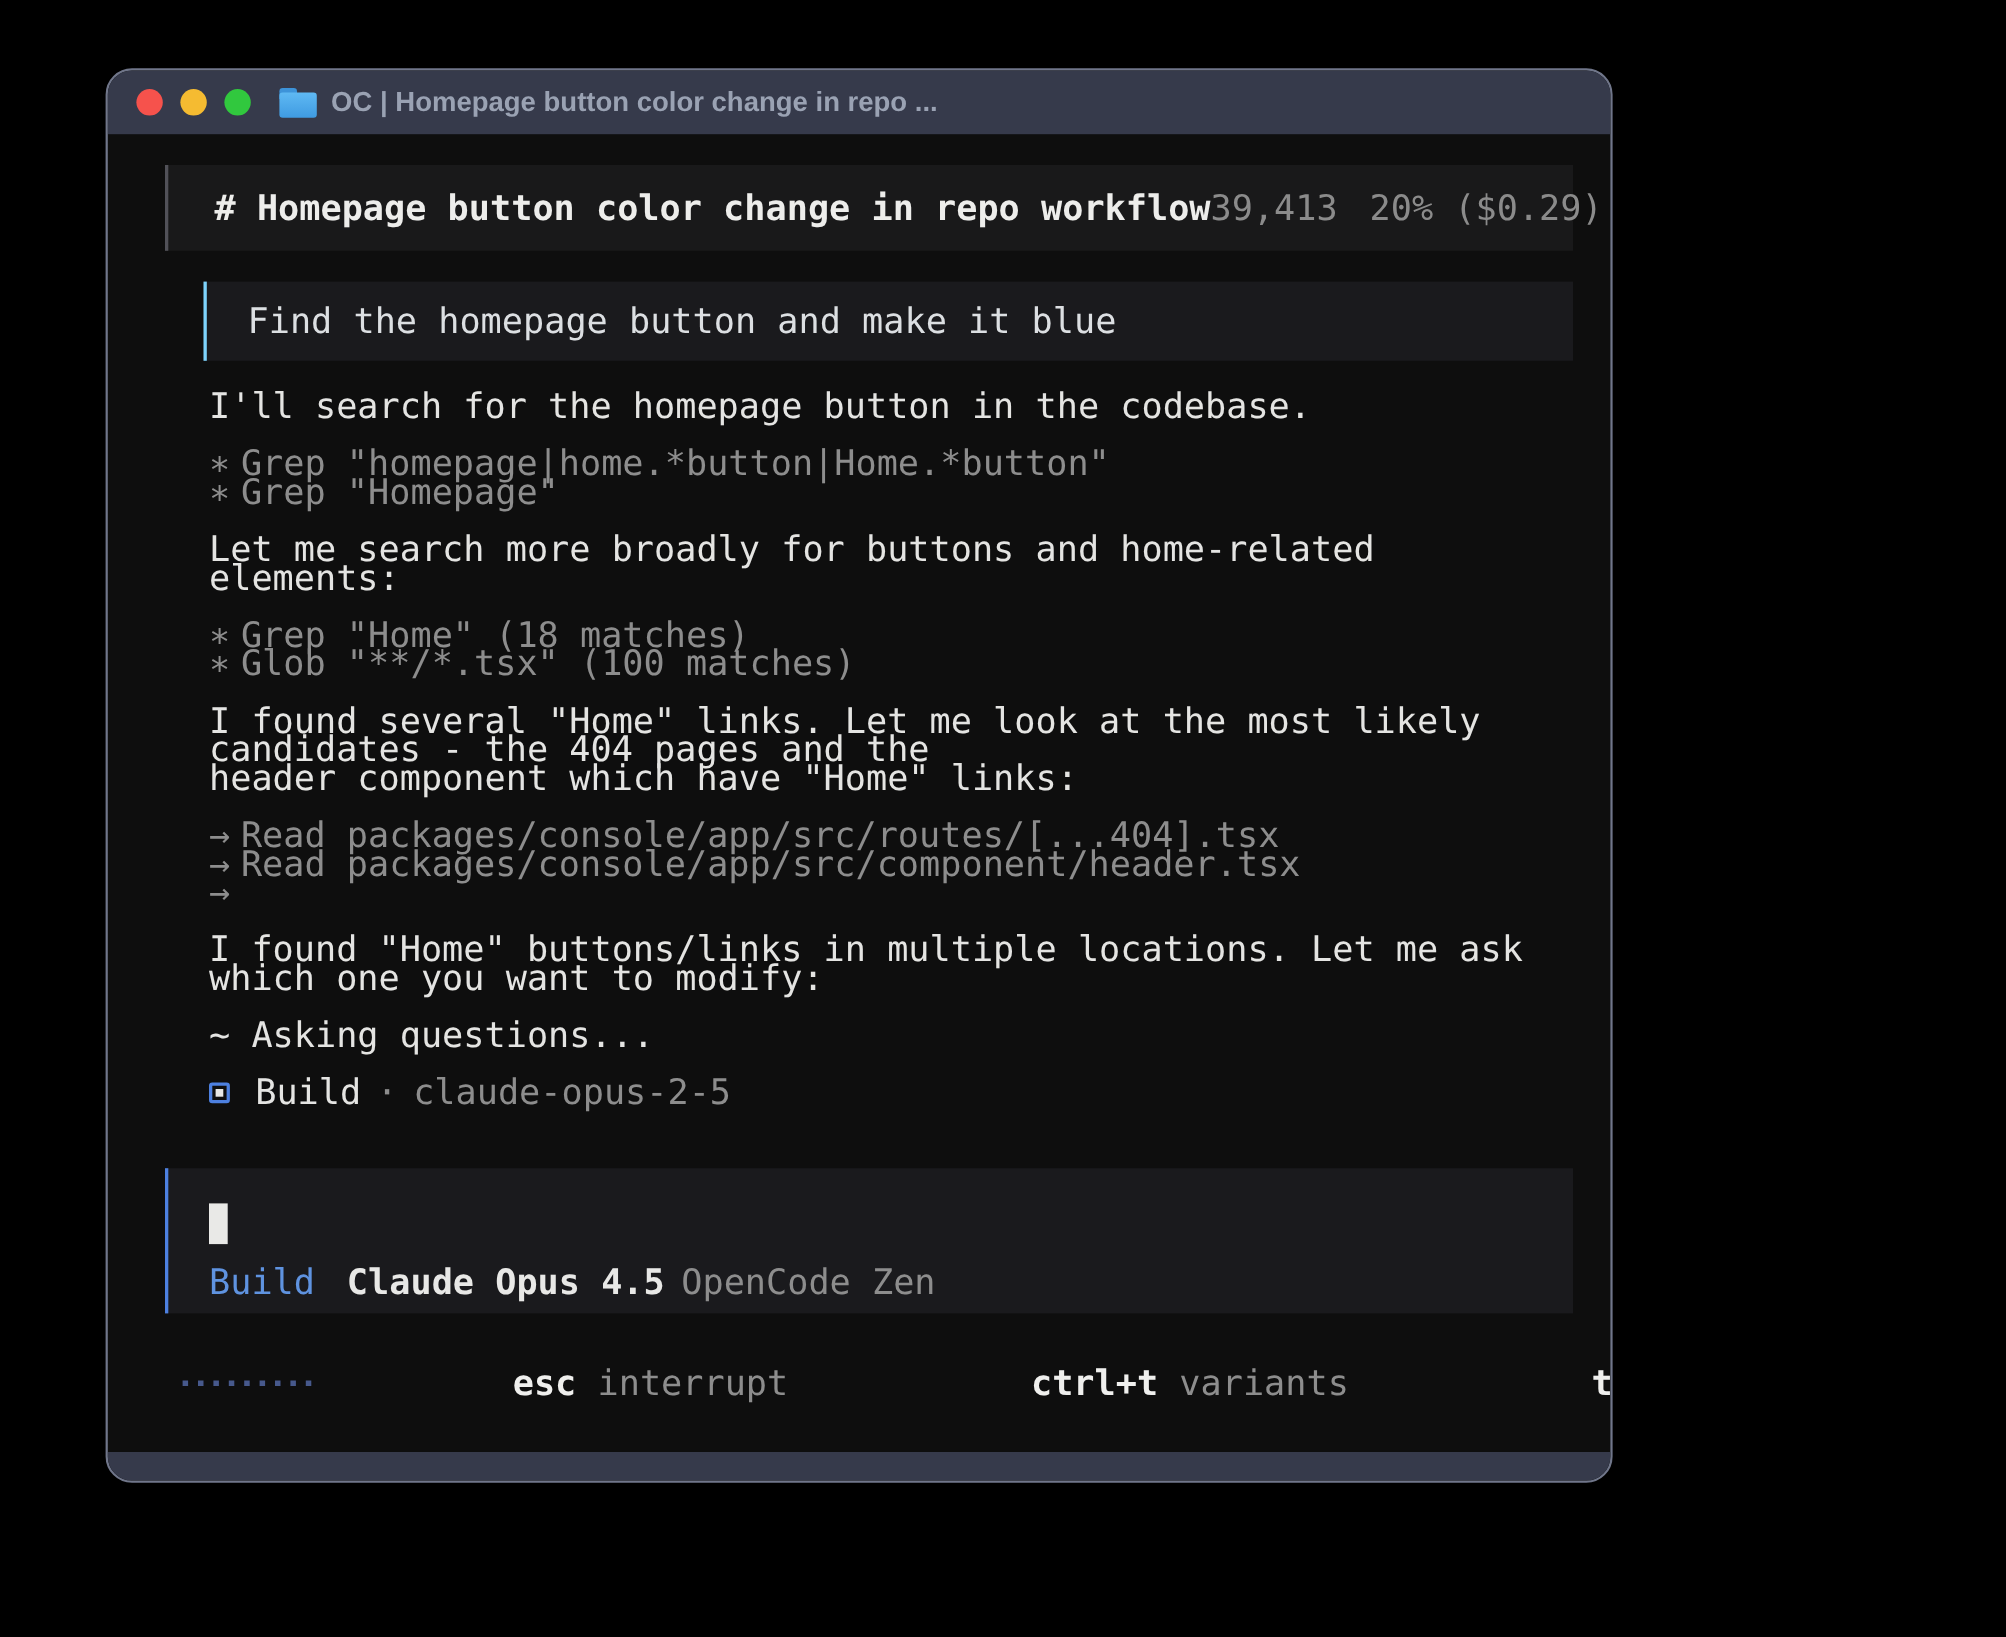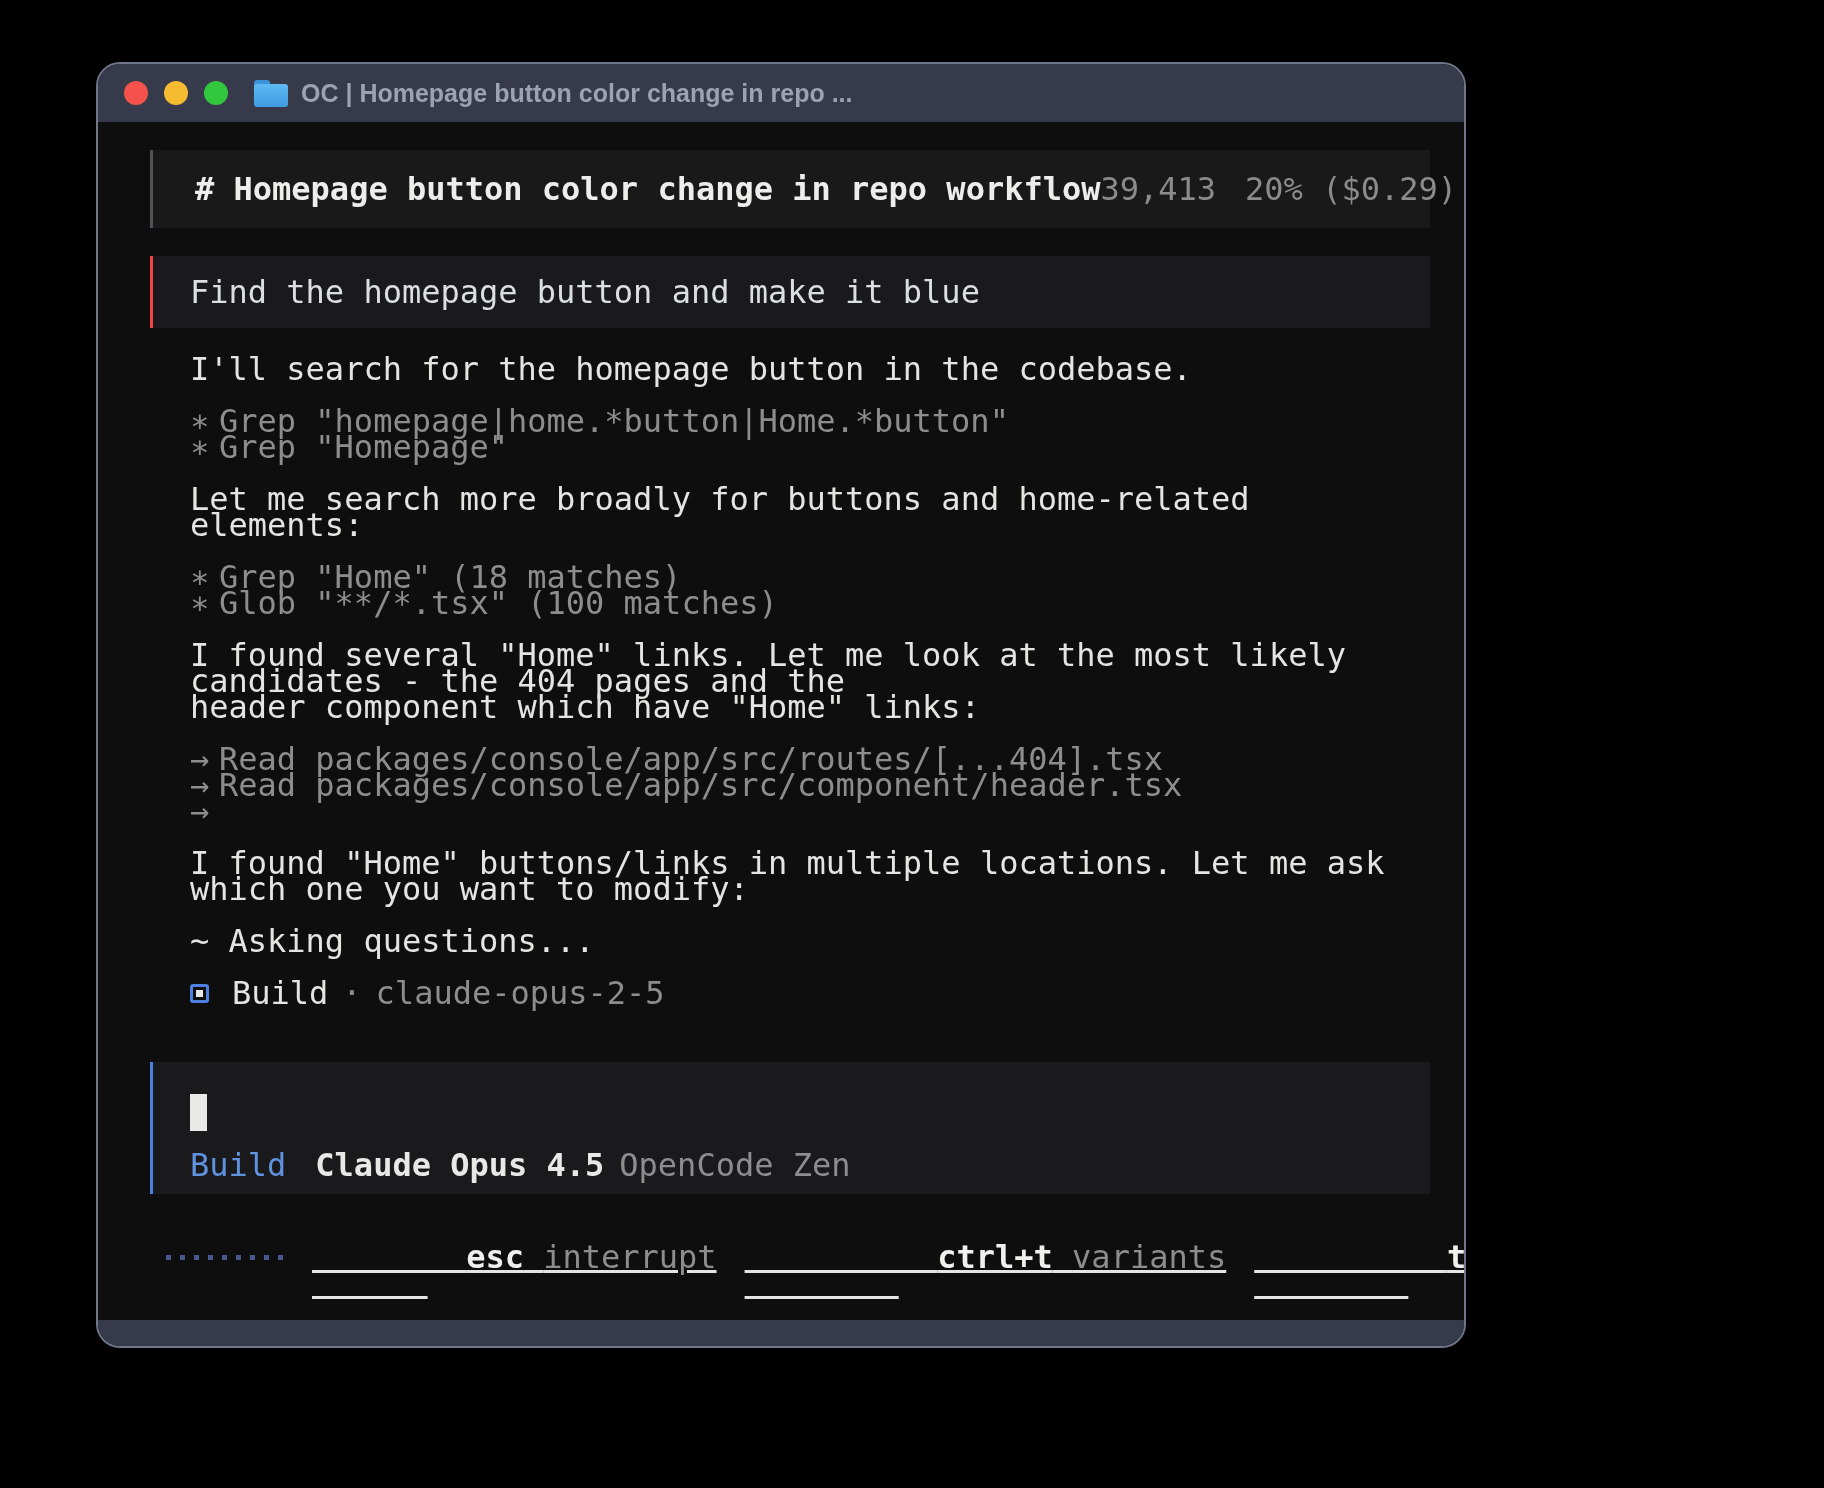--- a/index.html
+++ b/index.html
@@ -66,23 +66,24 @@
   }
   .session-title { font-weight: bold; color: #ededeb; flex: 1 1 auto; white-space: nowrap; }
   .session-stats { color: #8b8b8b; white-space: nowrap; }
   .session-stats .ctx { margin-left: 29px; }
 
   
   .user-block {
     flex: 0 0 72px;
     margin-top: 28px;
     background: #1a1a1d;
-    border-left: 3px solid #ef4444;
+    border-left: 3px solid #7dd3fc;
     display: flex; align-items: center;
     padding-left: 37px;
+    margin-left: 35px;
   }
   .user-text { color: #dcdfe2; }
 
   
   .response { margin-top: 28px; margin-left: 40px; }
   .para { margin-bottom: 26px; }
   .tool-row { display: flex; color: #8d8d8d; white-space: pre; }
   .tool-row .bullet { width: 29px; flex: 0 0 29px; }
   .status-line { margin-bottom: 26px; }
 
@@ -112,21 +113,20 @@
   .input-agent { color: #5f93e0; }
   .input-model { color: #e8e8e6; font-weight: bold; margin-left: 29px; }
   .input-provider { color: #8d8d8d; margin-left: 15px; }
 
   
   .statusbar {
     flex: 0 0 28px;
     margin-top: 24px; margin-bottom: 12px;
     display: flex; align-items: center;
     white-space: pre;
-    text-decoration: underline;
   }
   .spinner { display: flex; gap: 9px; margin-left: 16px; align-items: center; }
   .spinner .dot { width: 5px; height: 5px; background: #47598c; }
   .interrupt-hint { margin-left: 29px; }
   .key { color: #efefed; font-weight: bold; }
   .hint-label { color: #8d8d8d; }
   .shortcuts { margin-left: auto; display: flex; }
   .shortcut { margin-left: 28px; }
 
   

